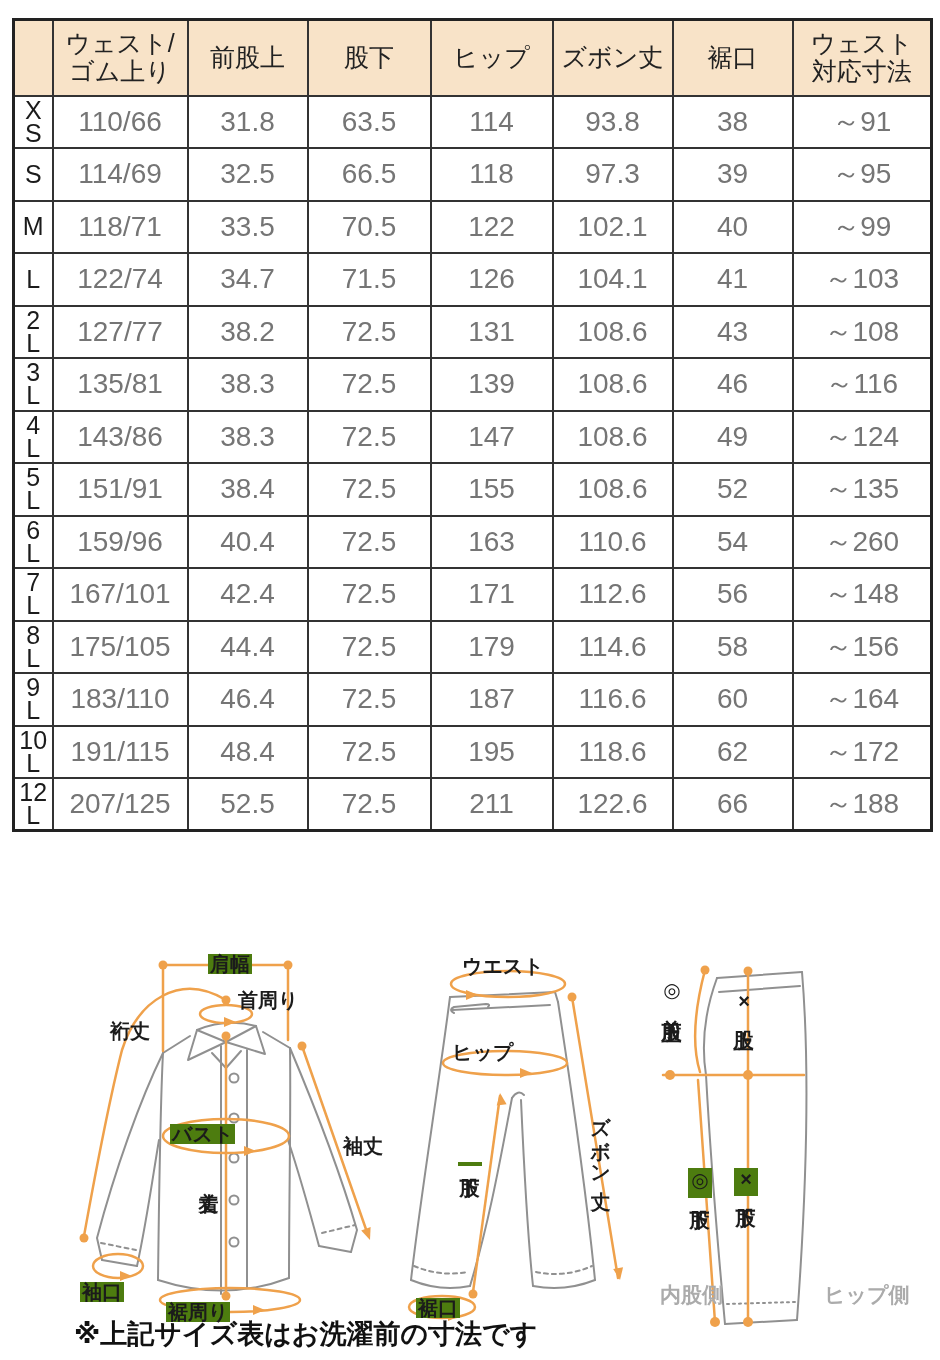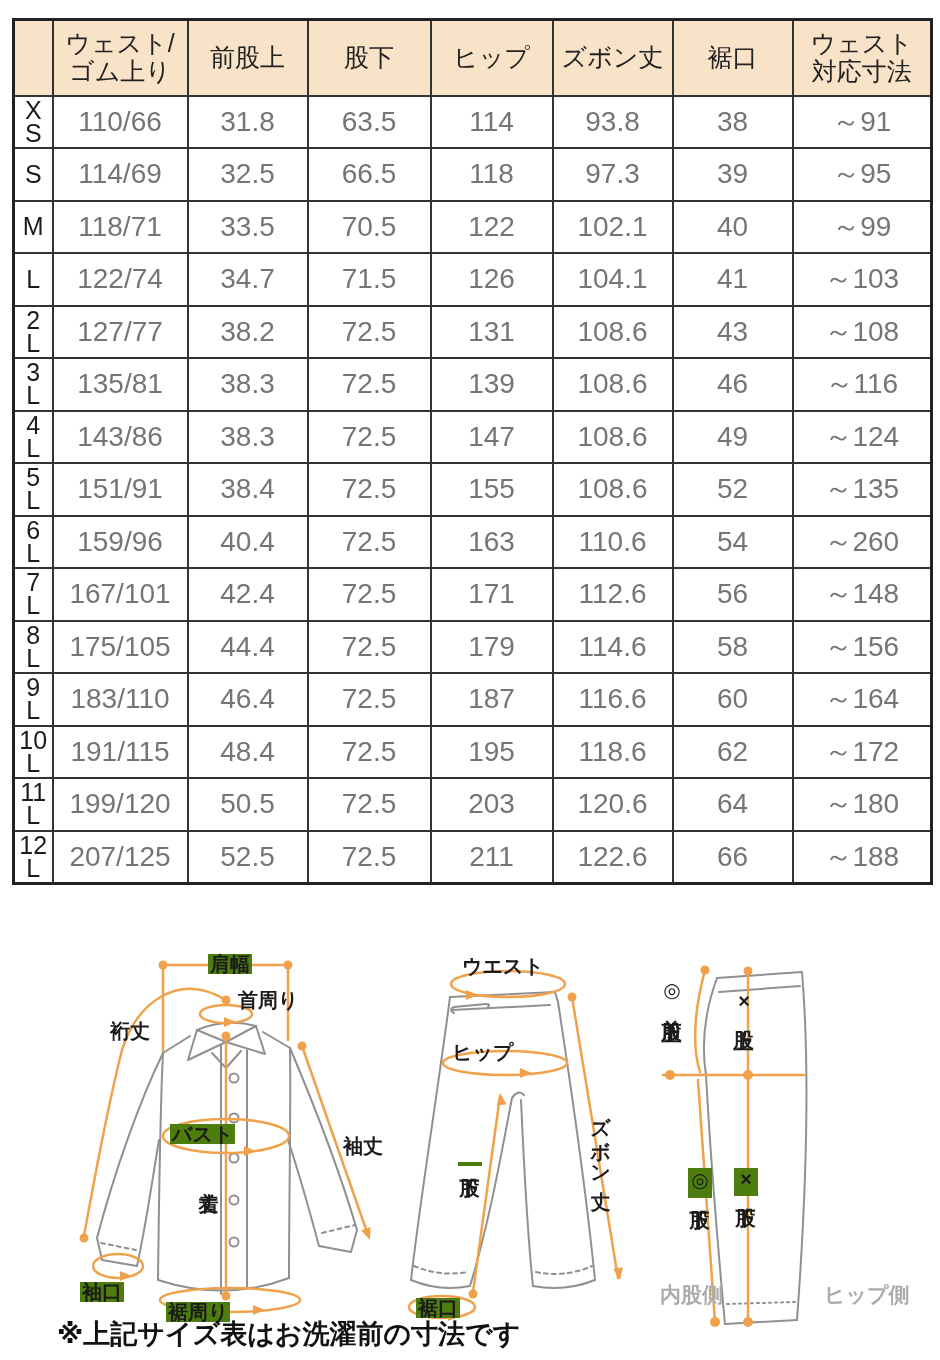--- a/index.html
+++ b/index.html
@@ -24,21 +24,21 @@
   th.size-cell{background:#fff;color:#1b1b1b;font-size:25px;font-weight:normal;white-space:pre-line;line-height:0.92;}
   td.value-cell{color:#757575;font-size:28px;}
 
   
   .diag{position:absolute;}
   .diag svg{position:absolute;left:0;top:0;overflow:visible;}
   .dlabel{position:absolute;color:#1b1b1b;font-size:20px;font-weight:bold;line-height:1;white-space:nowrap;}
   .dlabel.wbg{background:#4d7c0f;padding:0 2px;}
   .dlabel.vlabel{writing-mode:vertical-rl;text-orientation:upright;letter-spacing:2px;}
   .dlabel.muted{color:#ABABAB;font-size:21px;margin-left:12px;}
-  .note{position:absolute;left:57px;top:1316px;font-size:27px;font-weight:600;color:#111;}
+  .note{position:absolute;left:74px;top:1316px;font-size:27px;font-weight:600;color:#111;}
 </style>
 </head>
 <body>
 
 <div class="page">
 
   <table class="size-table">
     <colgroup>
       <col class="c0">
         <col class="c1">
@@ -198,31 +198,20 @@
 L</th>
           <td class="value-cell">191/115</td>
           <td class="value-cell">48.4</td>
           <td class="value-cell">72.5</td>
           <td class="value-cell">195</td>
           <td class="value-cell">118.6</td>
           <td class="value-cell">62</td>
           <td class="value-cell">～172</td>
         </tr>
         <tr>
-          <th class="size-cell">11
-L</th>
-          <td class="value-cell">199/120</td>
-          <td class="value-cell">50.5</td>
-          <td class="value-cell">72.5</td>
-          <td class="value-cell">203</td>
-          <td class="value-cell">120.6</td>
-          <td class="value-cell">64</td>
-          <td class="value-cell">～180</td>
-        </tr>
-        <tr>
           <th class="size-cell">12
 L</th>
           <td class="value-cell">207/125</td>
           <td class="value-cell">52.5</td>
           <td class="value-cell">72.5</td>
           <td class="value-cell">211</td>
           <td class="value-cell">122.6</td>
           <td class="value-cell">66</td>
           <td class="value-cell">～188</td>
         </tr>

